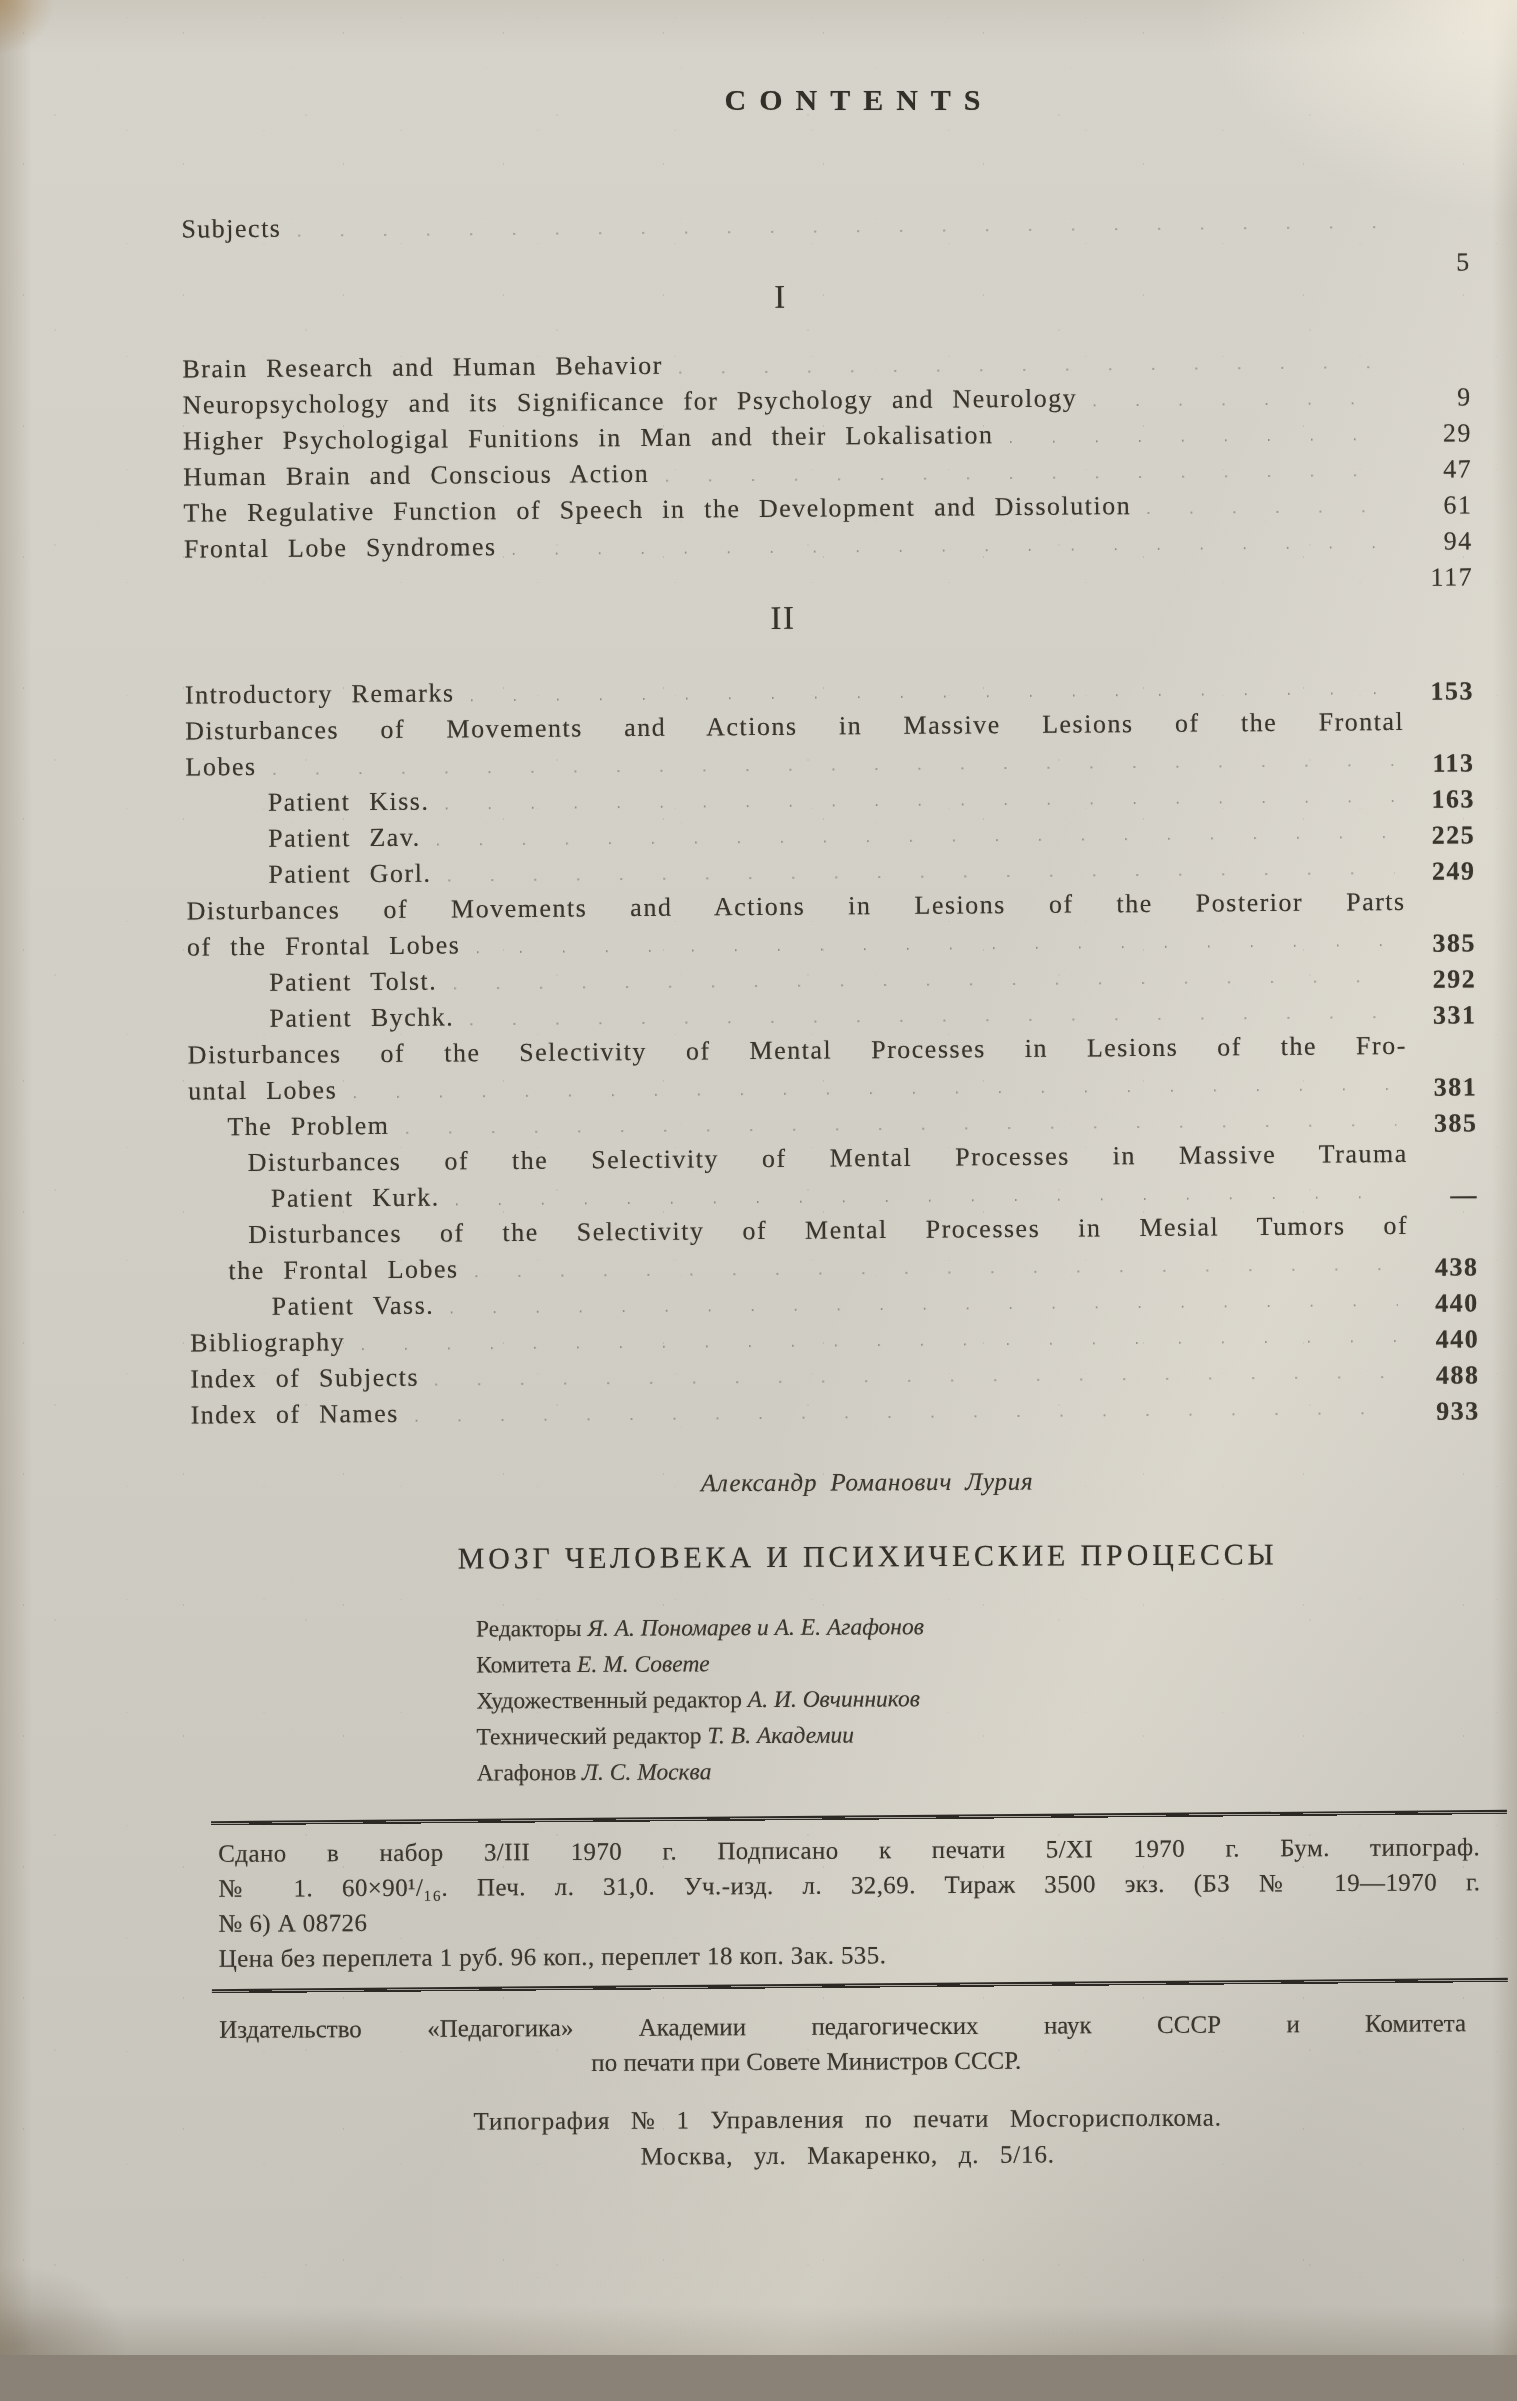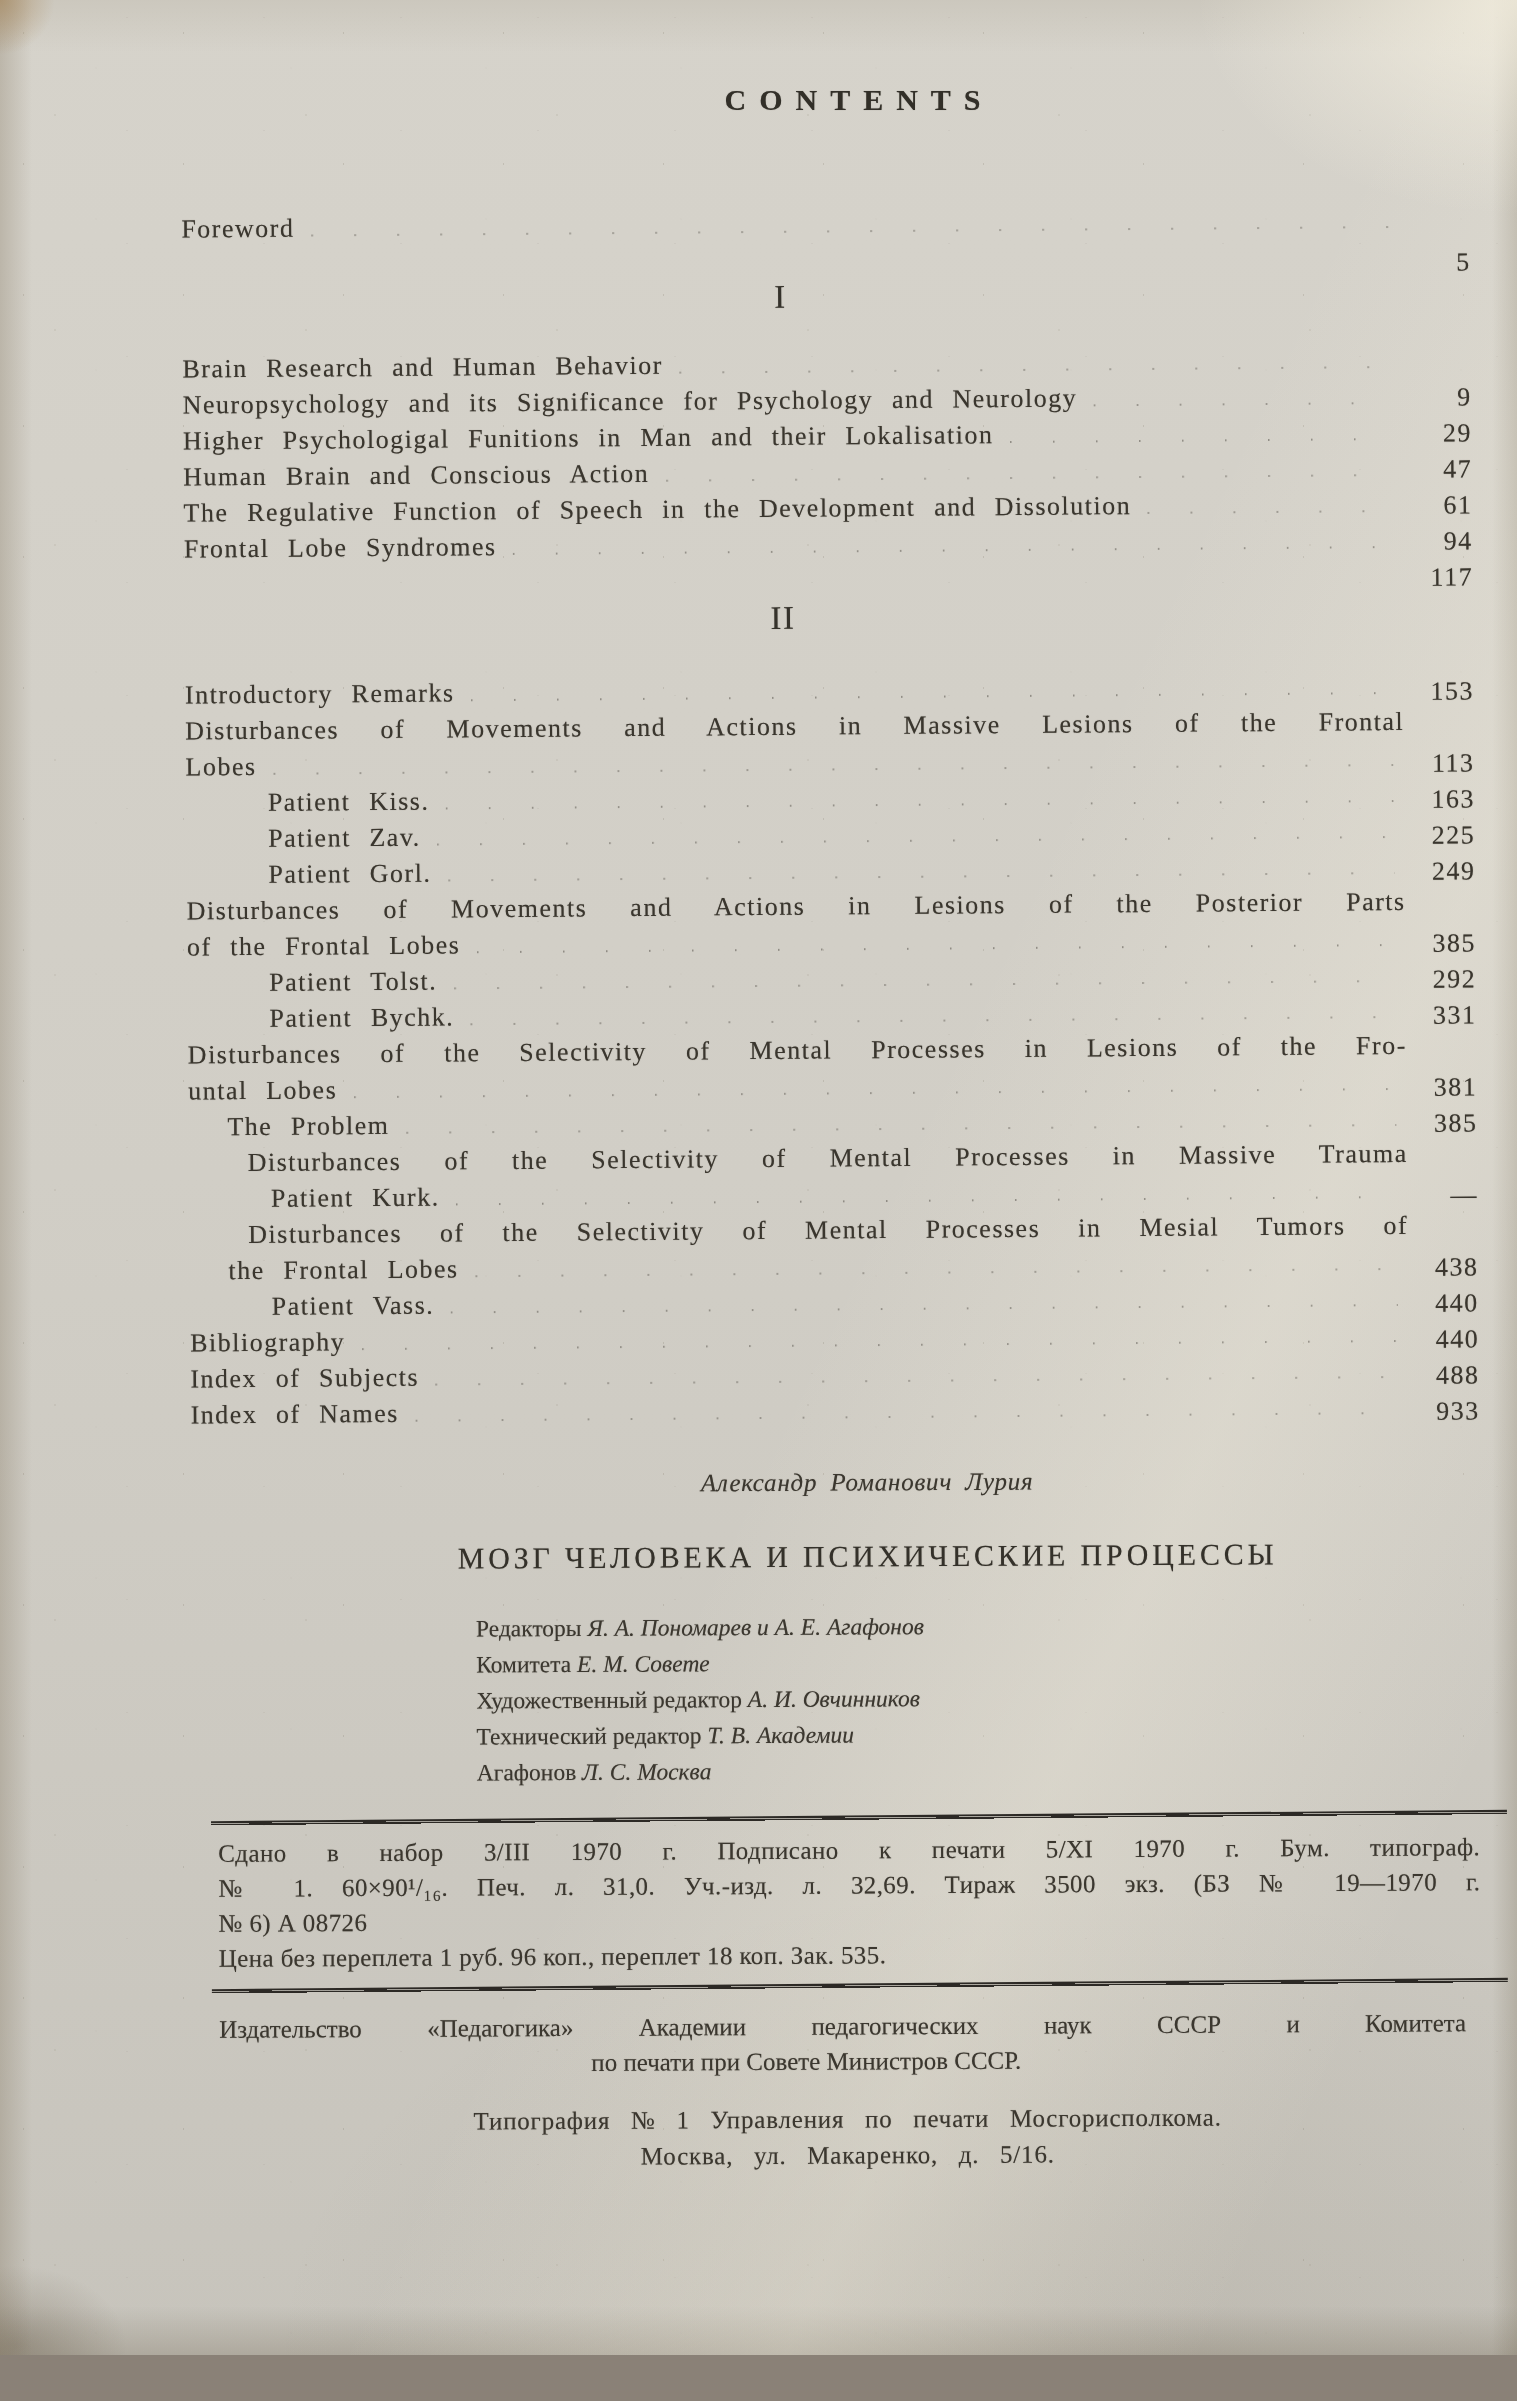--- a/index.html
+++ b/index.html
@@ -45,21 +45,21 @@
   .fw-row{margin-top:90px;}
   .t{white-space:nowrap;}
   .t.grow{flex:1;white-space:normal;text-align:justify;text-align-last:justify;}
   .leader{
     flex:1;height:36px;margin:0 10.6px 0 13.7px;align-self:flex-end;
     background-image:radial-gradient(1.6px 1.6px at 3.8px 25px, rgba(52,47,40,.85), rgba(52,47,40,0) 72%);
     background-size:43px 36px;background-repeat:repeat-x;
   }
   .pg{min-width:70px;text-align:right;}
   .p1 .pg{transform:translateY(38px);}
-  .p2 .pg{transform:translateY(6px);}
+  .p2 .pg{transform:translateY(6px);font-weight:bold;}
   .pg.fw{transform:translateY(43px);}
   .i1{padding-left:39px;}.i2{padding-left:59px;}.i3{padding-left:82px;}
   .numeral{
     margin-top:35px;position:relative;left:-46px;text-align:center;
     font-size:33px;height:39px;line-height:39px;letter-spacing:1.5px;color:#35322b;
   }
   .numeral.n2{margin-top:36px;}
   .list.p1{margin-top:30px;}
   .list.p2{margin-top:35px;}
 
@@ -86,21 +86,21 @@
 
 <div class="page">
   <div class="texture"></div>
   <div class="shading"></div>
   <div class="content">
 
     <h1 class="contents-heading">CONTENTS</h1>
 
     <div class="toc">
       <div class="toc-row fw-row">
-        <span class="t">Foreword</span>
+        <span class="t">Subjects</span>
         <span class="leader"></span>
         <span class="pg fw">5</span>
       </div>
 
       <div class="numeral n1">I</div>
       <div class="list p1">
           <div class="toc-row">
             <span class="t">Brain  Research  and  Human  Behavior</span>
             <span class="leader"></span>
             <span class="pg">9</span>

